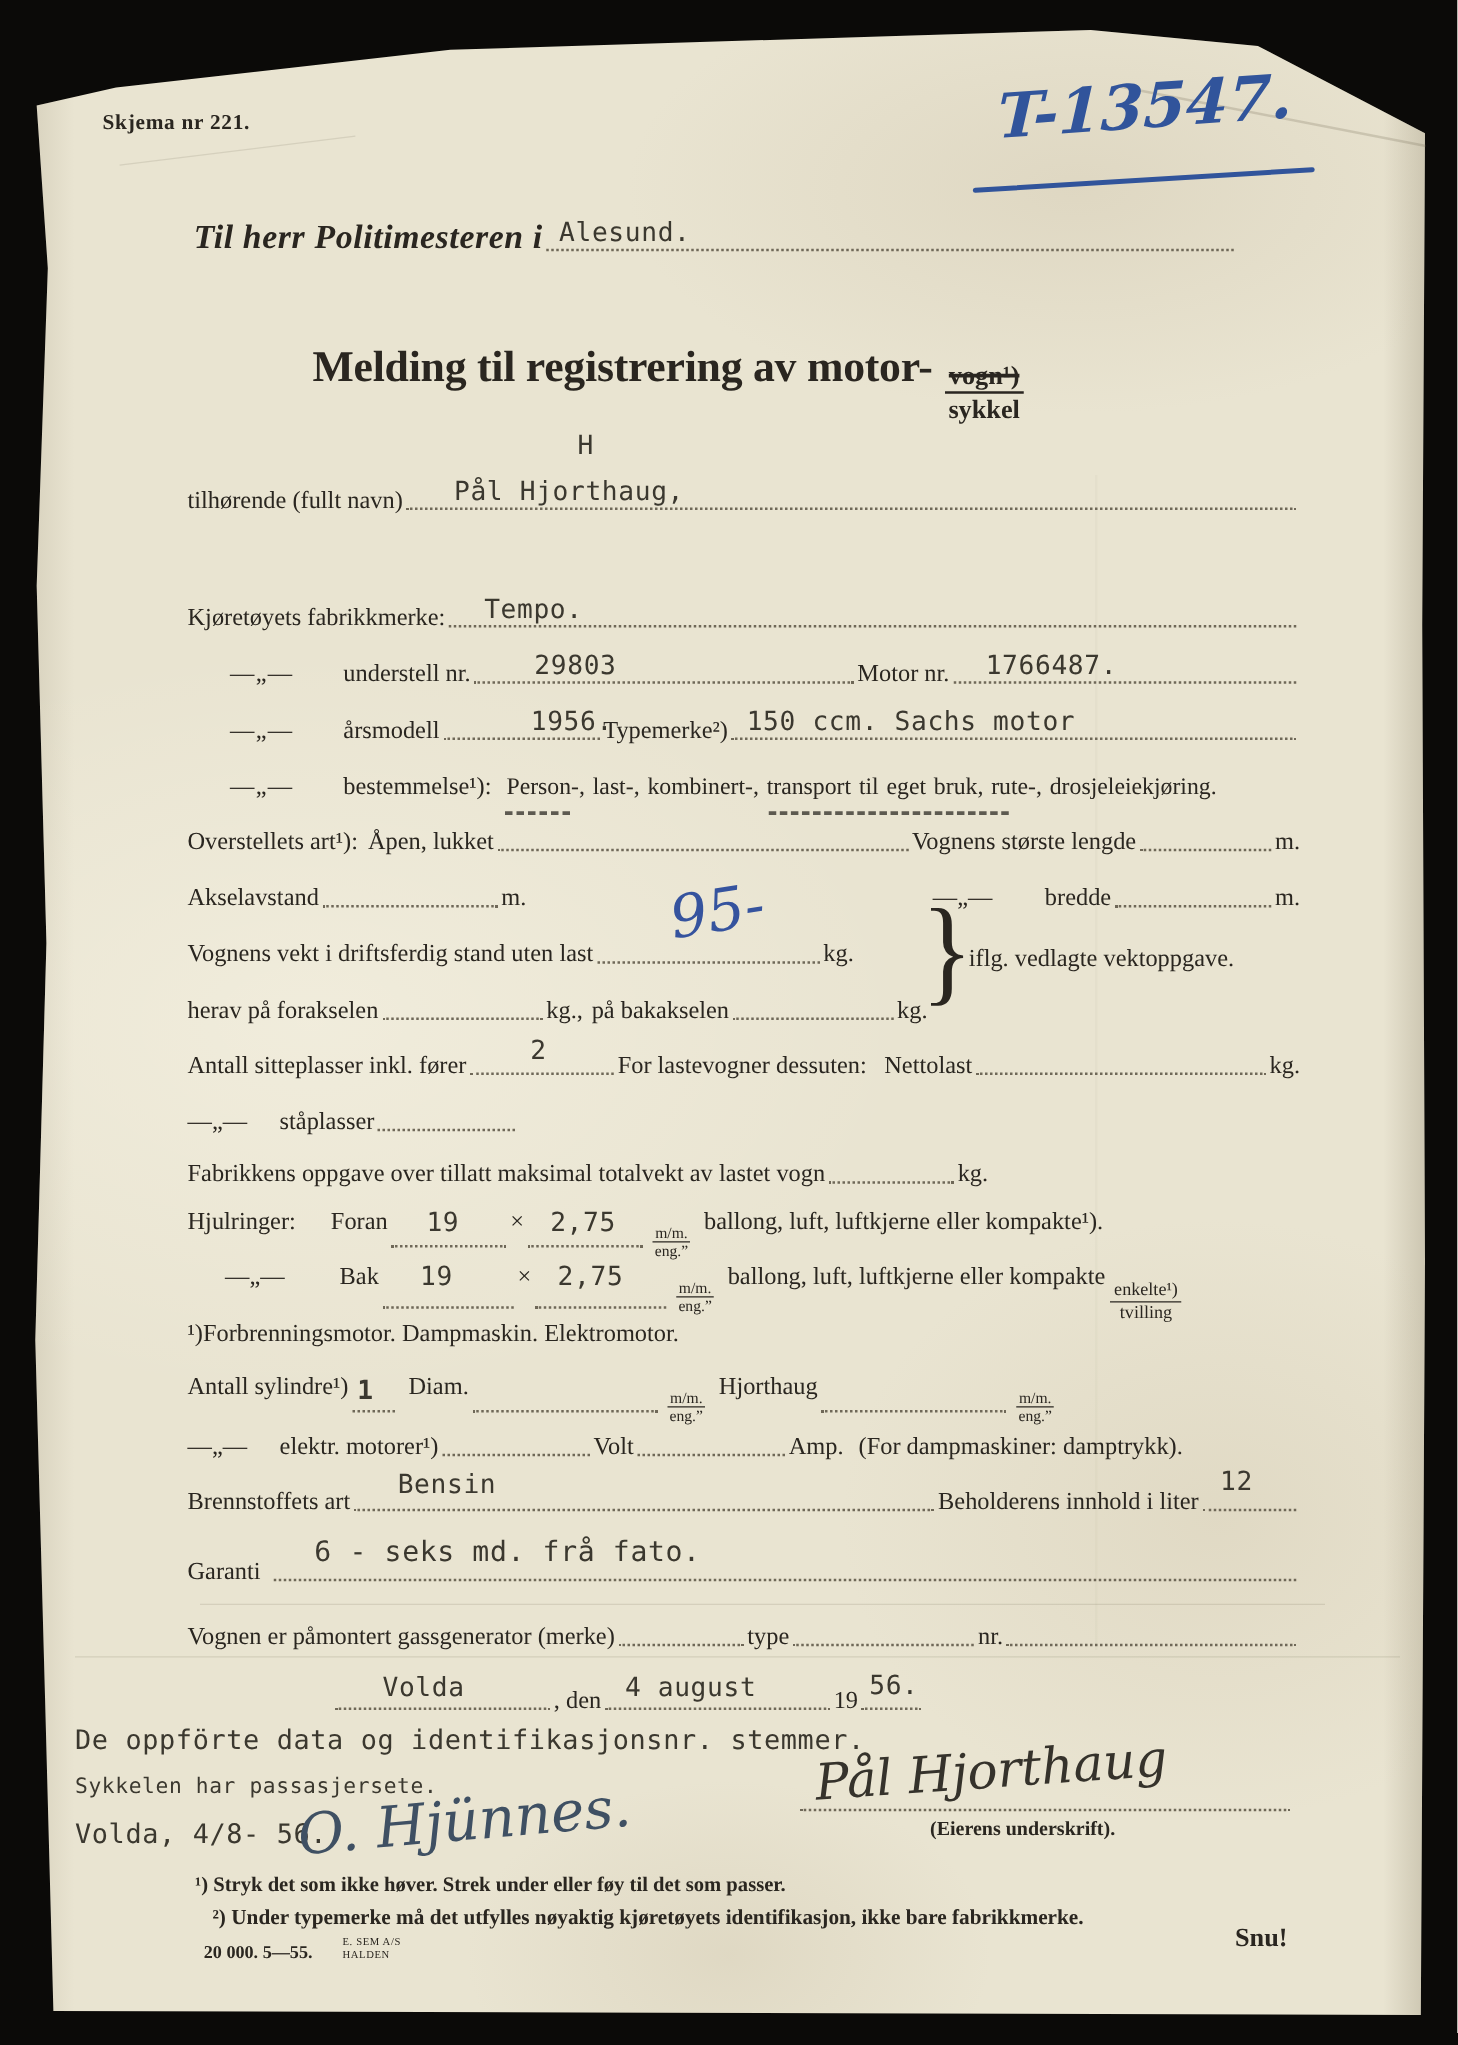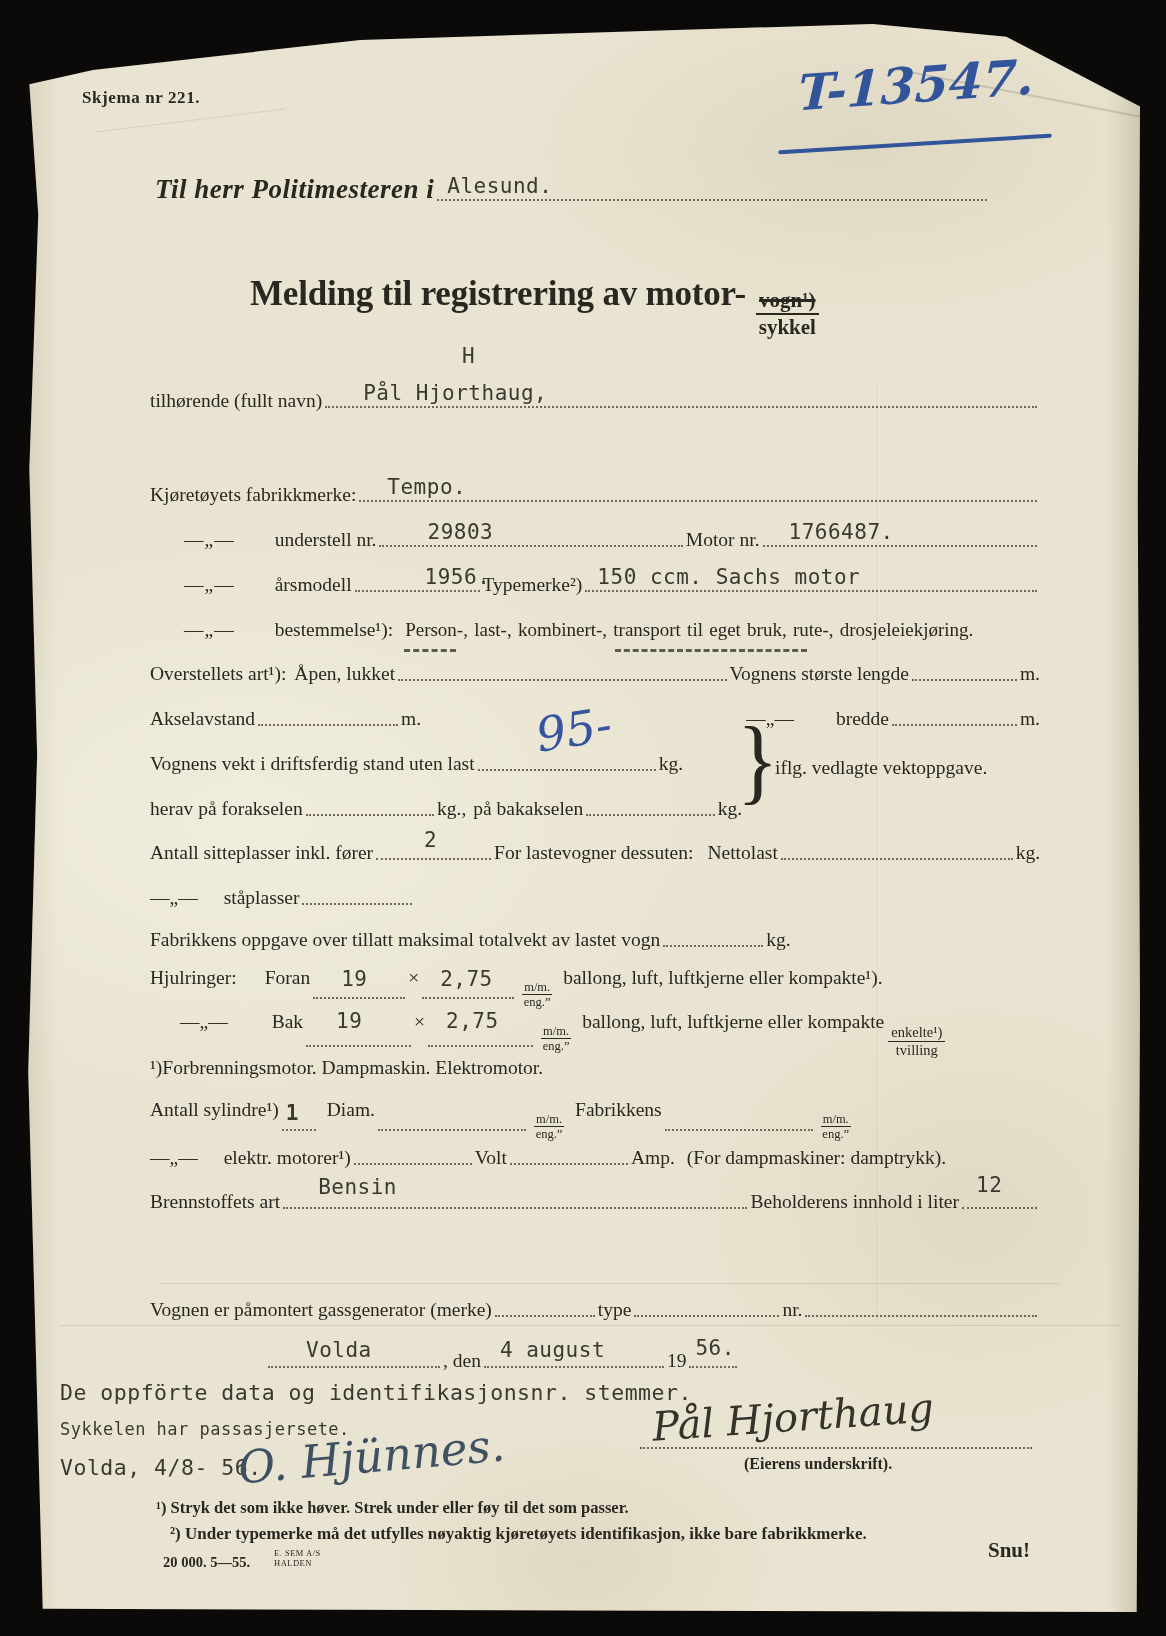--- a/index.html
+++ b/index.html
@@ -230,21 +230,21 @@
       <span class="tv" style="left:4px;bottom:4px;font-weight:bold;">1</span>
     </span>
     <span class="gap" style="width:8px;"></span>
     <span class="pr">Diam.</span>
     <span class="dots" style="flex:0 0 148px;"></span>
     <span class="frac">
       <span class="ft">m/m.</span>
       <span>eng.”</span>
     </span>
     <span class="gap" style="width:6px;"></span>
-    <span class="pr">Fabrikkens</span>
+    <span class="pr">Hjorthaug</span>
     <span class="dots" style="flex:0 0 148px;"></span>
     <span class="frac">
       <span class="ft">m/m.</span>
       <span>eng.”</span>
     </span>
   </div>
 
   <div class="row" style="left:150px;top:1147px;">
     <span class="pr" style="margin-right:26px;">—„—</span>
     <span class="pr">elektr. motorer¹)</span>
@@ -260,20 +260,27 @@
     <span class="pr">Brennstoffets art</span>
     <span class="dots" style="flex:1;">
       <span class="tv" style="left:35px;bottom:8px;">Bensin</span>
     </span>
     <span class="pr">Beholderens innhold i liter</span>
     <span class="dots" style="flex:0 0 75px;">
       <span class="tv" style="left:14px;bottom:10px;">12</span>
     </span>
   </div>
 
+  <div class="row" style="left:150px;top:1247px;right:126px;">
+    <span class="pr">Garanti</span>
+    <span class="gap" style="width:8px;"></span>
+    <span class="dots" style="flex:1;">
+      <span class="tv" style="left:32px;bottom:8px;font-size:22.5px;">6 - seks md. frå fato.</span>
+    </span>
+  </div>
 
   <div class="row" style="left:150px;top:1299px;right:126px;">
     <span class="pr">Vognen er påmontert gassgenerator (merke)</span>
     <span class="dots" style="flex:0 0 100px;"></span>
     <span class="pr">type</span>
     <span class="dots" style="flex:0 0 145px;"></span>
     <span class="pr">nr.</span>
     <span class="dots" style="flex:1;"></span>
   </div>
 

